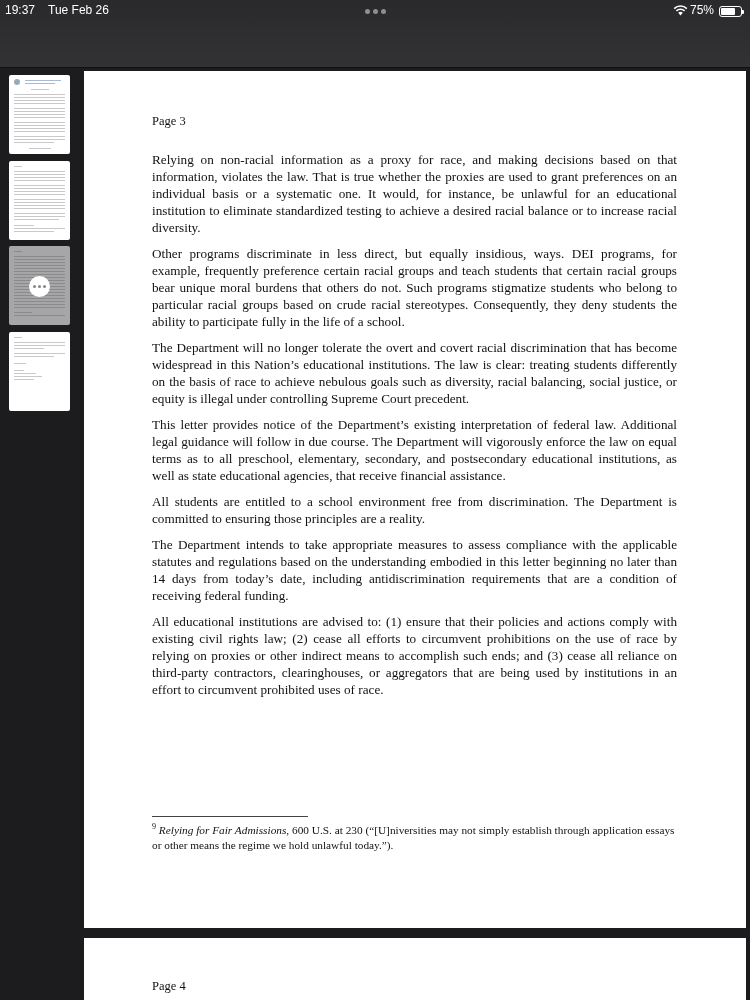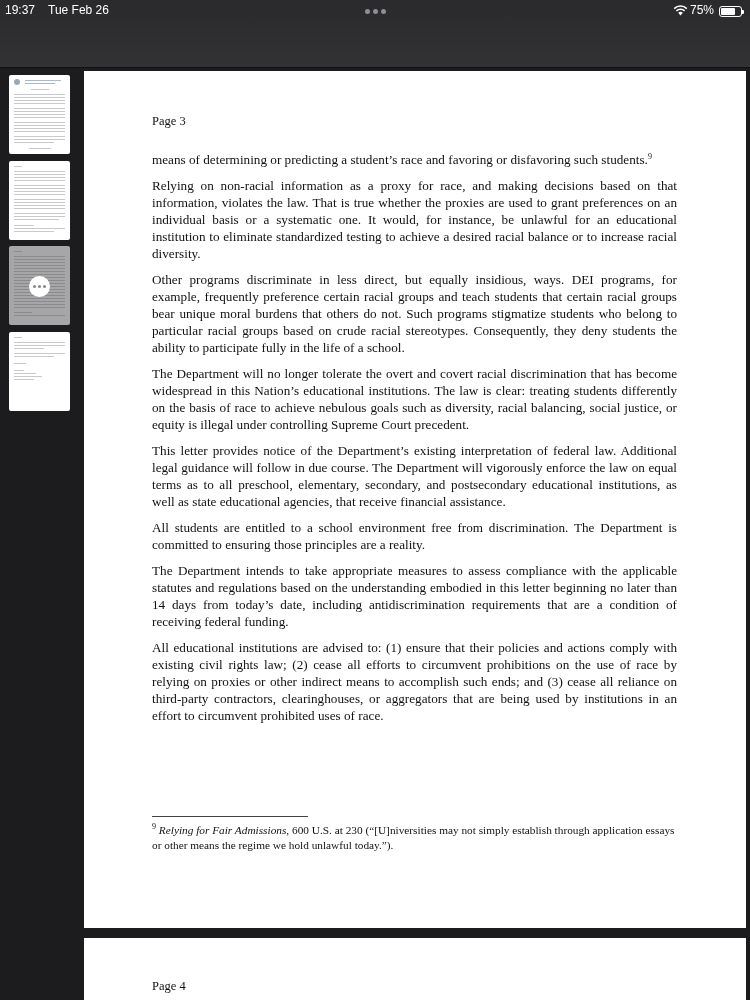--- a/index.html
+++ b/index.html
@@ -195,21 +195,20 @@
       <div class="line" style="top:41px;width:22px;"></div>
       <div class="line" style="top:44px;width:28px;"></div>
       <div class="line" style="top:47px;width:20px;"></div>
   </div>
 </div>
 
 <div class="viewer">
   <div class="page p3 doc">
     <div class="page-label" style="top:42px;">Page 3</div>
     <div class="body-text">
-      <p class="first"><span>means of determining or predicting a student’s race and favoring or disfavoring such students.</span><sup>9</sup></p>
       <p>Relying on non-racial information as a proxy for race, and making decisions based on that information, violates the law. That is true whether the proxies are used to grant preferences on an individual basis or a systematic one. It would, for instance, be unlawful for an educational institution to eliminate standardized testing to achieve a desired racial balance or to increase racial diversity.</p>
       <p>Other programs discriminate in less direct, but equally insidious, ways. DEI programs, for example, frequently preference certain racial groups and teach students that certain racial groups bear unique moral burdens that others do not. Such programs stigmatize students who belong to particular racial groups based on crude racial stereotypes. Consequently, they deny students the ability to participate fully in the life of a school.</p>
       <p>The Department will no longer tolerate the overt and covert racial discrimination that has become widespread in this Nation’s educational institutions. The law is clear: treating students differently on the basis of race to achieve nebulous goals such as diversity, racial balancing, social justice, or equity is illegal under controlling Supreme Court precedent.</p>
       <p>This letter provides notice of the Department’s existing interpretation of federal law. Additional legal guidance will follow in due course. The Department will vigorously enforce the law on equal terms as to all preschool, elementary, secondary, and postsecondary educational institutions, as well as state educational agencies, that receive financial assistance.</p>
       <p>All students are entitled to a school environment free from discrimination. The Department is committed to ensuring those principles are a reality.</p>
       <p>The Department intends to take appropriate measures to assess compliance with the applicable statutes and regulations based on the understanding embodied in this letter beginning no later than 14 days from today’s date, including antidiscrimination requirements that are a condition of receiving federal funding.</p>
       <p>All educational institutions are advised to: (1) ensure that their policies and actions comply with existing civil rights law; (2) cease all efforts to circumvent prohibitions on the use of race by relying on proxies or other indirect means to accomplish such ends; and (3) cease all reliance on third-party contractors, clearinghouses, or aggregators that are being used by institutions in an effort to circumvent prohibited uses of race.</p>
     </div>
     <div class="fn-rule"></div>
     <div class="footnote"><sup>9</sup> <i>Relying for Fair Admissions</i><span>, 600 U.S. at 230 (“[U]niversities may not simply establish through application essays or other means the regime we hold unlawful today.”).</span></div>

